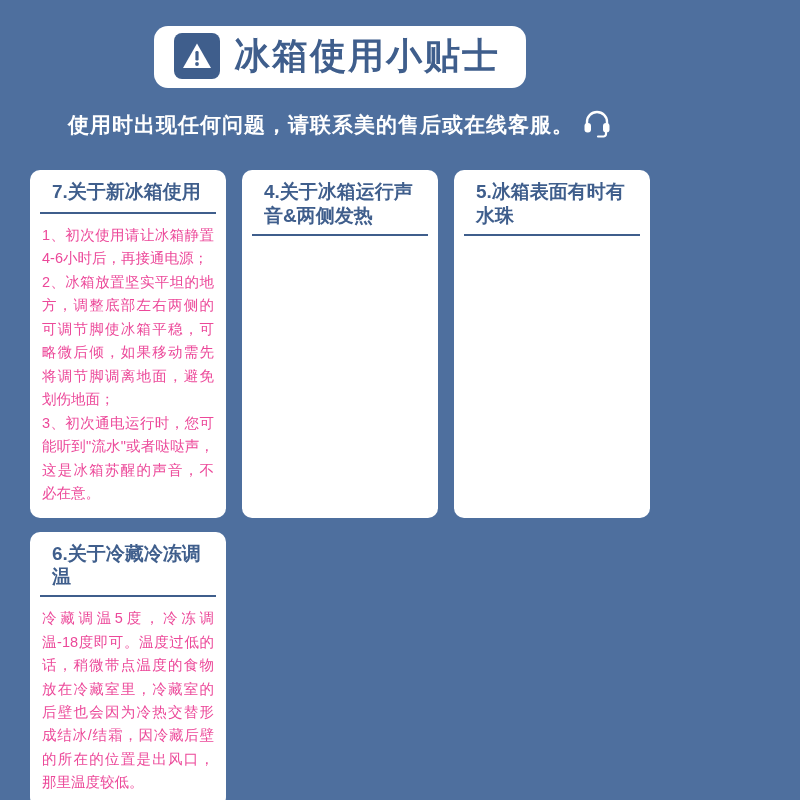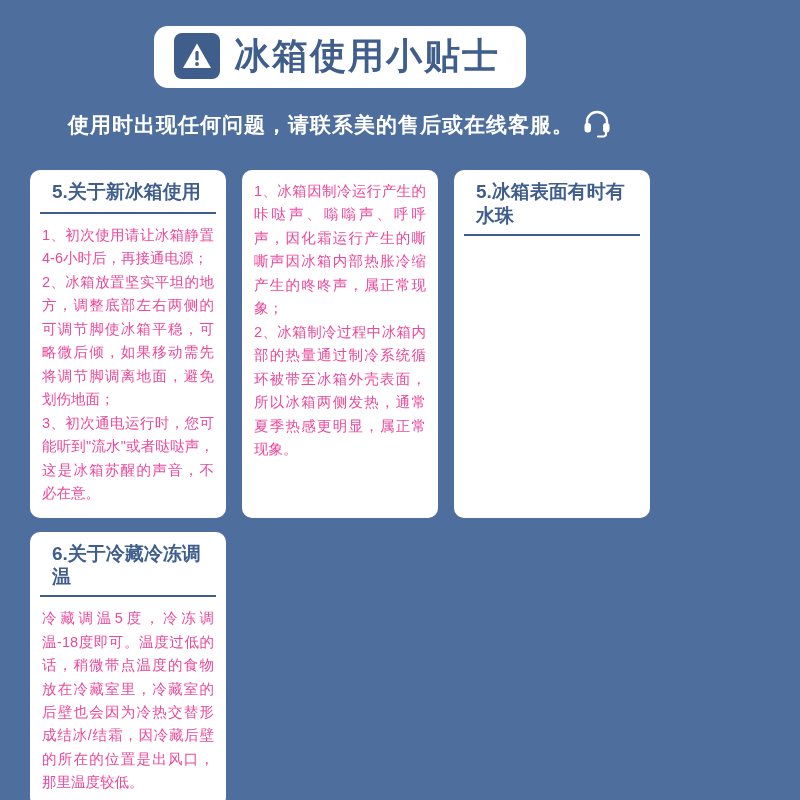--- a/index.html
+++ b/index.html
@@ -134,31 +134,30 @@
         <rect x="2.5" y="15" width="6.5" height="9.5" rx="3" fill="#ffffff"></rect>
         <rect x="21" y="15" width="6.5" height="9.5" rx="3" fill="#ffffff"></rect>
         <path d="M24 24.5 v1.5 a2.5 2.5 0 0 1 -2.5 2.5 H16" fill="none" stroke="#ffffff" stroke-width="2.2" stroke-linecap="round"></path>
       </svg>
     </span>
   </div>
 
   <div class="grid">
 
     <div class="card">
-      <div class="card-head">5.关于新冰箱使用</div>
+      <div class="card-head">7.关于新冰箱使用</div>
       <div class="card-body">1、初次使用请让冰箱静置4-6小时后，再接通电源；
 2、冰箱放置坚实平坦的地方，调整底部左右两侧的可调节脚使冰箱平稳，可略微后倾，如果移动需先将调节脚调离地面，避免划伤地面；
 3、初次通电运行时，您可能听到"流水"或者哒哒声，这是冰箱苏醒的声音，不必在意。</div>
     </div>
 
 
 
     <div class="card row2">
-      <div class="card-body">1、冰箱因制冷运行产生的咔哒声、嗡嗡声、呼呼声，因化霜运行产生的嘶嘶声因冰箱内部热胀冷缩产生的咚咚声，属正常现象；
-2、冰箱制冷过程中冰箱内部的热量通过制冷系统循环被带至冰箱外壳表面，所以冰箱两侧发热，通常夏季热感更明显，属正常现象。</div>
+      <div class="card-head two-line">4.关于冰箱运行声音&amp;两侧发热</div>
     </div>
 
     <div class="card row2">
       <div class="card-head two-line">5.冰箱表面有时有水珠</div>
     </div>
 
     <div class="card row2">
       <div class="card-head two-line">6.关于冷藏冷冻调温</div>
       <div class="card-body">冷藏调温5度，冷冻调温-18度即可。温度过低的话，稍微带点温度的食物放在冷藏室里，冷藏室的后壁也会因为冷热交替形成结冰/结霜，因冷藏后壁的所在的位置是出风口，那里温度较低。</div>
     </div>

